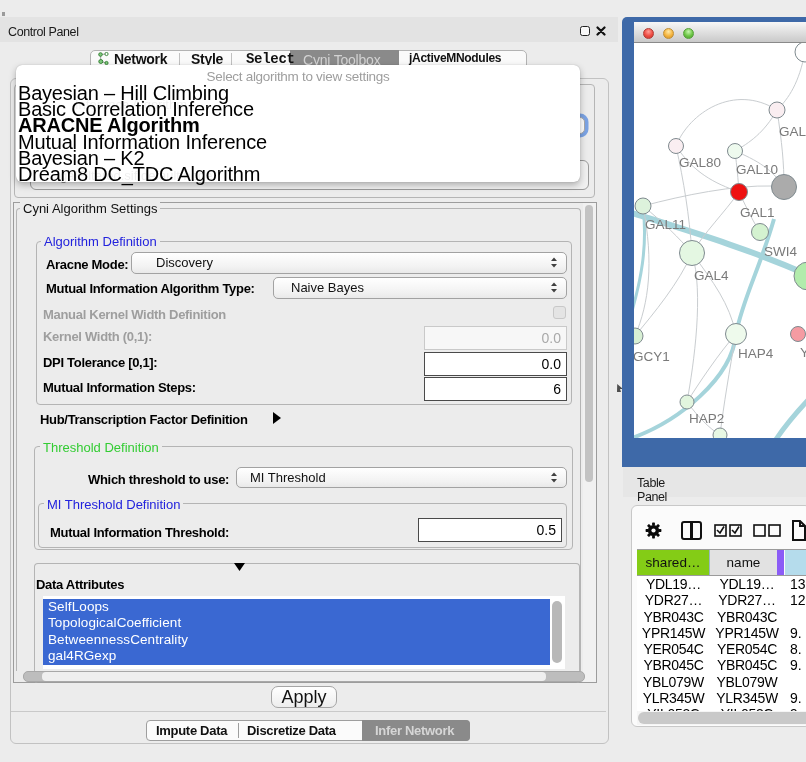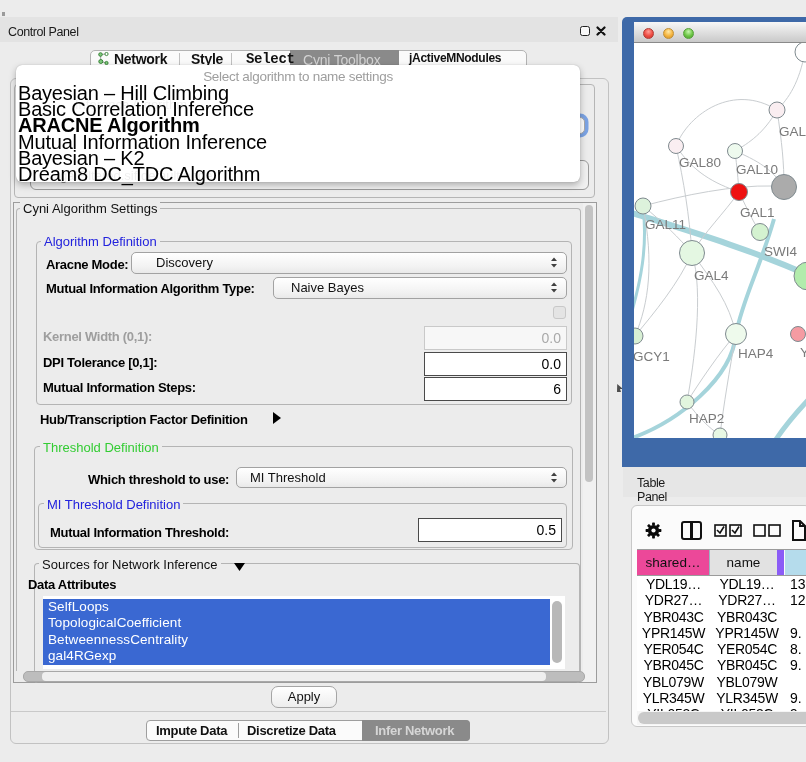--- a/index.html
+++ b/index.html
@@ -78,20 +78,21 @@
 
 <div class="lbl" style="left:46px;top:269px;">Mutual Information Algorithm Type:</div>
 <div class="combo" style="left:273px;top:265px;width:294px;height:22px;">
       <span class="ct" style="left:17px;">Naive Bayes</span>
       <svg width="8" height="11" viewBox="0 0 8 11">
         <path d="M4 0.5 L7 4 L1 4 Z" fill="#404040"></path>
         <path d="M4 10.5 L7 7 L1 7 Z" fill="#404040"></path>
       </svg>
     </div>
 
+<div class="dlbl" style="left:43px;top:295px;">Manual Kernel Width Definition</div>
 <div class="abs" style="left:553px;top:294px;width:13px;height:13px;background:#e4e4e4;border:1px solid #c8c8c8;border-radius:3px;"></div>
 
 <div class="dlbl" style="left:43px;top:317px;">Kernel Width (0,1):</div>
 <div class="dfield" style="left:424px;top:314px;width:143px;height:24px;line-height:22px;font-size:14px;">0.0</div>
 
 <div class="lbl" style="left:43px;top:343px;">DPI Tolerance [0,1]:</div>
 <div class="field" style="left:424px;top:340px;width:143px;height:24px;line-height:22px;font-size:14px;">0.0</div>
 
 <div class="lbl" style="left:43px;top:368px;">Mutual Information Steps:</div>
 <div class="field" style="left:424px;top:365px;width:143px;height:24px;line-height:22px;font-size:14px;">6</div>
@@ -112,49 +113,48 @@
         <path d="M4 10.5 L7 7 L1 7 Z" fill="#404040"></path>
       </svg>
     </div>
 
 <div class="group" style="left:38px;top:491px;width:529px;height:45px;"></div>
 <div class="gtitle" style="left:44px;top:485px;color:#2222dd;">MI Threshold Definition</div>
 <div class="lbl" style="left:50px;top:513px;">Mutual Information Threshold:</div>
 <div class="field" style="left:418px;top:506px;width:144px;height:24px;line-height:22px;font-size:14px;">0.5</div>
 
 <div class="group" style="left:34px;top:551px;width:546px;height:120px;border-bottom:none;"></div>
-<div class="gtitle" style="left:39px;top:545px;color:#111;font-size:13px;">Sources for Network Inference</div>
 <svg class="abs" style="left:233px;top:550px;" width="13" height="10" viewBox="0 0 13 10">
       <path d="M1 1 L12 1 L6.5 9 Z" fill="#000"></path>
     </svg>
-<div class="lbl" style="left:28px;top:565px;">Data Attributes</div>
+<div class="lbl" style="left:36px;top:565px;">Data Attributes</div>
 
 <div class="abs" style="left:43px;top:584px;width:522px;height:73px;background:#fff;"></div>
 <div class="abs" style="left:43px;top:587px;width:507px;height:66px;background:#3a68d2;color:#fff;font-size:13.5px;letter-spacing:0.1px;line-height:16.3px;padding-left:5px;">SelfLoops<br>TopologicalCoefficient<br>BetweennessCentrality<br>gal4RGexp</div>
 <div class="abs" style="left:552px;top:589px;width:10px;height:62px;background:#b8b8b8;border-radius:5px;"></div>
 
 <div class="abs" style="left:23px;top:659px;width:562px;height:11px;background:#bdbdbd;border-radius:5px;border:1px solid #a8a8a8;"></div>
 <div class="abs" style="left:42px;top:660px;width:504px;height:9px;background:#efefef;border-radius:4px;"></div>
 
-<div class="abs" style="left:271px;top:674px;width:66px;height:22px;background:linear-gradient(#ffffff,#ededed);border:1px solid #a5a5a5;border-radius:7px;text-align:center;font-size:13px;line-height:20px;color:#111;">Apply</div>
+<div class="abs" style="left:271px;top:674px;width:66px;height:22px;background:linear-gradient(#ffffff,#ededed);border:1px solid #a5a5a5;border-radius:7px;text-align:center;font-size:18px;line-height:20px;color:#111;">Apply</div>
 
 <div class="abs" style="left:11px;top:699px;width:595px;height:1px;background:#c9c9c9;"></div>
 <div class="abs" style="left:146px;top:708px;width:324px;height:21px;border:1px solid #9e9e9e;border-radius:4px;background:#fbfbfb;"></div>
 <div class="abs" style="left:362px;top:708px;width:108px;height:21px;background:#8a8a8a;border-radius:0 4px 4px 0;"></div>
 <div class="abs" style="left:238px;top:711px;width:1px;height:15px;background:#9e9e9e;"></div>
 <div class="abs" style="left:156px;top:711px;font-size:13px;font-weight:bold;letter-spacing:-0.3px;color:#111;">Impute Data</div>
 <div class="abs" style="left:247px;top:711px;font-size:13px;font-weight:bold;letter-spacing:-0.3px;color:#111;">Discretize Data</div>
 <div class="abs" style="left:375px;top:711px;font-size:13px;font-weight:bold;letter-spacing:-0.3px;color:#d6d6d6;">Infer Network</div>
 
 <div class="abs" style="left:8px;top:752px;width:13px;height:12px;background:#e2e2e2;border:1px solid #a6a6a6;border-radius:2px;"></div>
 
 <div class="abs" style="left:16px;top:53px;width:564px;height:117px;background:#ffffff;border-radius:6px;box-shadow:0 3px 7px rgba(0,0,0,0.28), 0 0 1px rgba(0,0,0,0.3);"></div>
 <div class="abs" style="left:75px;top:85px;font-size:13px;color:rgba(40,40,40,0.07);">Inference Algorithm</div>
 <div class="abs" style="left:60px;top:156px;font-size:13px;color:rgba(40,40,40,0.08);">galFiltered.sif default node</div>
-<div class="abs" style="left:16px;top:57px;width:564px;text-align:center;font-size:13.5px;letter-spacing:-0.3px;color:#9e9e9e;">Select algorithm to name settings</div>
+<div class="abs" style="left:16px;top:57px;width:564px;text-align:center;font-size:13.5px;letter-spacing:-0.3px;color:#9e9e9e;">Select algorithm to view settings</div>
 <div class="abs" style="left:18px;top:73px;font-size:20px;letter-spacing:-0.2px;color:#000;line-height:16.2px;">Bayesian – Hill Climbing<br>Basic Correlation Inference<br><span class="bold">ARACNE Algorithm</span><br>Mutual Information Inference<br>Bayesian – K2<br>Dream8 DC_TDC Algorithm</div>
 
 <svg class="abs" style="left:616px;top:371px;" width="8" height="10" viewBox="0 0 8 10">
       <path d="M1 9 L1.2 1 L7 6 L4 6 L5 9 Z" fill="#333" opacity="0.85"></path>
     </svg>
 
 <div class="abs" style="left:622px;top:5px;width:184px;height:450px;background:#3e69a8;border-radius:5px 0 0 0;"></div>
 <div class="abs" style="left:634px;top:10px;width:172px;height:21px;background:linear-gradient(#f7f7f7,#c9c9c9);border-bottom:1px solid #8a8a8a;"></div>
 <div class="abs" style="left:643px;top:16px;width:11px;height:11px;border-radius:50%;background:radial-gradient(circle at 50% 30%, #ff9f98 0%, #ee4b42 55%, #c33a33 100%);border:0.5px solid #b03b35;"></div>
 <div class="abs" style="left:663px;top:16px;width:11px;height:11px;border-radius:50%;background:radial-gradient(circle at 50% 30%, #ffe9a8 0%, #f5b43d 55%, #cd8f2e 100%);border:0.5px solid #c08f35;"></div>
@@ -255,21 +255,21 @@
 <svg class="abs" style="left:753px;top:512px;" width="28" height="13" viewBox="0 0 28 13">
  <rect x="1" y="1" width="11" height="11" fill="none" stroke="#111" stroke-width="1.6"></rect>
  <rect x="16" y="1" width="11" height="11" fill="none" stroke="#111" stroke-width="1.6"></rect>
 </svg>
 <svg class="abs" style="left:791px;top:508px;" width="15" height="21" viewBox="0 0 15 21">
  <path d="M2 1 L9 1 L14 6 L14 20 L2 20 Z" fill="none" stroke="#111" stroke-width="2"></path>
  <path d="M9 1 L9 6 L14 6" fill="none" stroke="#111" stroke-width="2"></path>
 </svg>
 
 <div class="abs" style="left:637px;top:537px;width:169px;height:27px;border-top:1px solid #9b9b9b;border-bottom:1px solid #9b9b9b;"></div>
-<div class="abs" style="left:637px;top:538px;width:73px;height:25px;background:#ec4899;border-right:1px solid #9bb6c2;text-align:center;font-size:13.5px;line-height:25px;color:#111;">shared…</div>
+<div class="abs" style="left:637px;top:538px;width:73px;height:25px;background:#84cc16;border-right:1px solid #9bb6c2;text-align:center;font-size:13.5px;line-height:25px;color:#111;">shared…</div>
 <div class="abs" style="left:710px;top:538px;width:74px;height:25px;background:#e2e2e2;border-right:7px solid #8b5cf6;text-align:center;font-size:13.5px;line-height:25px;color:#111;">name</div>
 <div class="abs" style="left:785px;top:538px;width:21px;height:25px;background:#b5dcec;"></div>
 
 <div class="abs" style="left:637px;top:564px;width:169px;height:136px;background:#fff;font-size:13.5px;color:#000;"></div>
 <div class="abs" style="left:637px;top:564px;width:73px;text-align:center;font-size:14px;letter-spacing:-0.3px;color:#000;line-height:16.3px;">YDL19…<br>YDR27…<br>YBR043C<br>YPR145W<br>YER054C<br>YBR045C<br>YBL079W<br>YLR345W<br>YIL053C</div>
 <div class="abs" style="left:710px;top:564px;width:74px;text-align:center;font-size:14px;letter-spacing:-0.3px;color:#000;line-height:16.3px;">YDL19…<br>YDR27…<br>YBR043C<br>YPR145W<br>YER054C<br>YBR045C<br>YBL079W<br>YLR345W<br>YIL053C</div>
 <div class="abs" style="left:790px;top:564px;width:20px;font-size:14px;color:#000;line-height:16.3px;">13<br>12<br>&nbsp;<br>9.<br>8.<br>9.<br>&nbsp;<br>9.<br>9.</div>
 
 <div class="abs" style="left:637px;top:699px;width:169px;height:14px;background:#f5f5f5;"></div>
 <div class="abs" style="left:638px;top:700px;width:168px;height:12px;background:#c9c9c9;border-radius:6px 0 0 6px;"></div>

